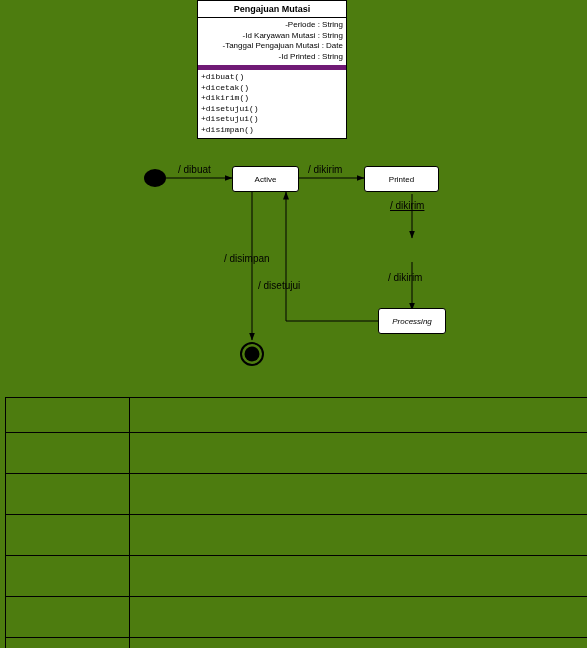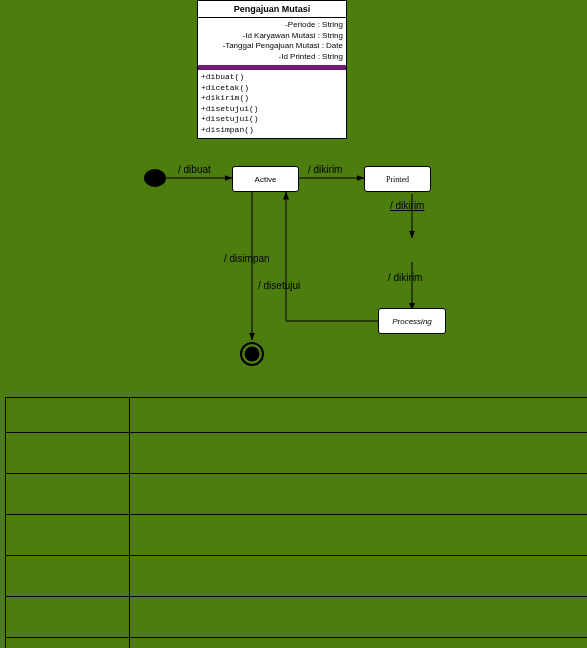--- a/index.html
+++ b/index.html
@@ -154,21 +154,21 @@
 
       <g>
         <circle cx="252" cy="214" r="11" fill="none" stroke="#000" stroke-width="2"></circle>
         <circle cx="252" cy="214" r="7.5" fill="#000"></circle>
       </g>
     </svg>
 
     <div class="state-node" style="left:232px; top:26px; width:67px; height:26px;">
       <span>Active</span>
     </div>
-    <div class="state-node" style="left:364px; top:26px; width:67px; height:26px;font-family:Liberation Serif, serif;">
+    <div class="state-node" style="left:364px; top:26px; width:75px; height:26px;">
       <span>Printed</span>
     </div>
     <div class="state-node" style="left:378px; top:168px; width:68px; height:26px;font-style:italic;">
       <span>Processing</span>
     </div>
 
     <div class="edge-label" style="left:178px; top:24px;">/ dibuat</div>
     <div class="edge-label" style="left:308px; top:24px;">/ dikirim</div>
     <div class="edge-label" style="left:390px; top:60px;text-decoration:underline;">/ dikirim</div>
     <div class="edge-label" style="left:388px; top:132px;">/ dikirim</div>

